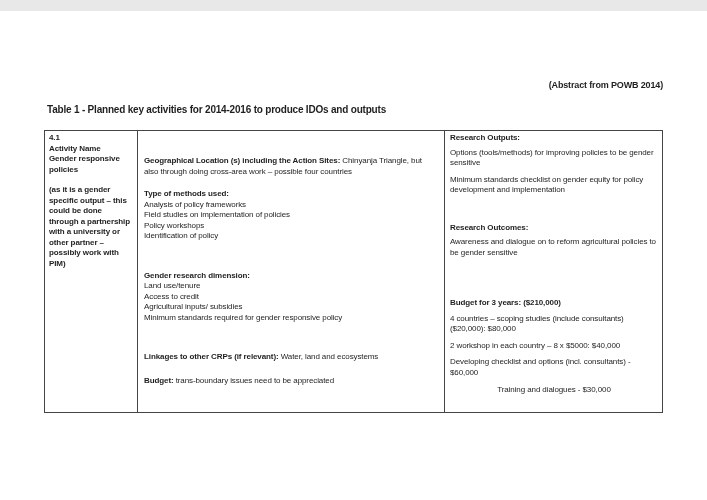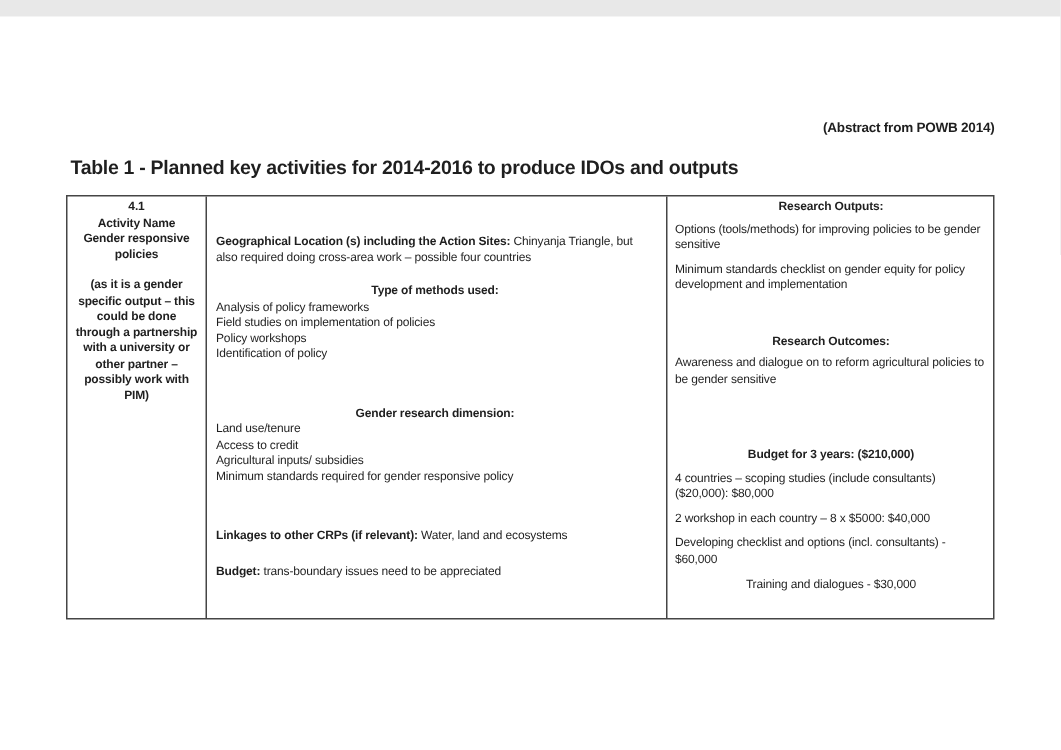--- a/index.html
+++ b/index.html
@@ -19,21 +19,21 @@
     right: 44px;
     font-size: 9px;
     font-weight: bold;
     letter-spacing: -0.15px;
     white-space: nowrap;
   }
   .table-title {
     position: absolute;
     top: 93px;
     left: 47px;
-    font-size: 13px;
+    font-size: 10px;
     font-weight: bold;
     letter-spacing: -0.2px;
     white-space: nowrap;
   }
   .activity-table {
     position: absolute;
     top: 119px;
     left: 44px;
     width: 619px;
     height: 283px;
@@ -42,21 +42,21 @@
     grid-template-columns: 93px 307px 219px;
     box-sizing: border-box;
     font-size: 8px;
     line-height: 10.5px;
     letter-spacing: -0.1px;
   }
   .col { box-sizing: border-box; overflow: hidden; }
   .col1 { border-right: 1px solid #454545; padding: 2px 4px 2px 4px; }
   .col2 { border-right: 1px solid #454545; padding: 13px 8px 2px 6px; }
   .col3 { padding: 2px 6px 2px 5px; }
-  .bold { font-weight: bold; text-align: center; }
+  .bold { font-weight: bold; }
   .pre { white-space: pre-line; }
   p { margin: 0; }
   .c1-note { margin-top: 10px; }
   .mt4  { margin-top: 4px; }
   .mt5  { margin-top: 5px; }
   .mt6  { margin-top: 6px; }
   .mt7  { margin-top: 7px; text-align: center; }
   .mt12 { margin-top: 12px; }
   .mt13 { margin-top: 13px; }
   .mt27 { margin-top: 27px; }
@@ -76,21 +76,21 @@
 
     <div class="col col1">
       <div class="bold pre">4.1
 Activity Name
 Gender responsive policies</div>
       <div class="bold c1-note">(as it is a gender specific output – this could be done through a partnership with a university or other partner – possibly work with PIM)</div>
     </div>
 
     <div class="col col2">
 
-      <p class="mt12"><b>Geographical Location (s) including the Action Sites:</b> <span>Chinyanja Triangle, but also required doing cross-area work – possible four countries</span></p>
+      <p class="mt12"><b>Geographical Location (s) including the Action Sites:</b> <span>Chinyanja Triangle, but also through doing cross-area work – possible four countries</span></p>
 
       <div class="mt12">
         <div class="bold">Type of methods used:</div>
         <div class="pre">Analysis of policy frameworks
 Field studies on implementation of policies
 Policy workshops
 Identification of policy</div>
       </div>
 
       <div class="mt29">

